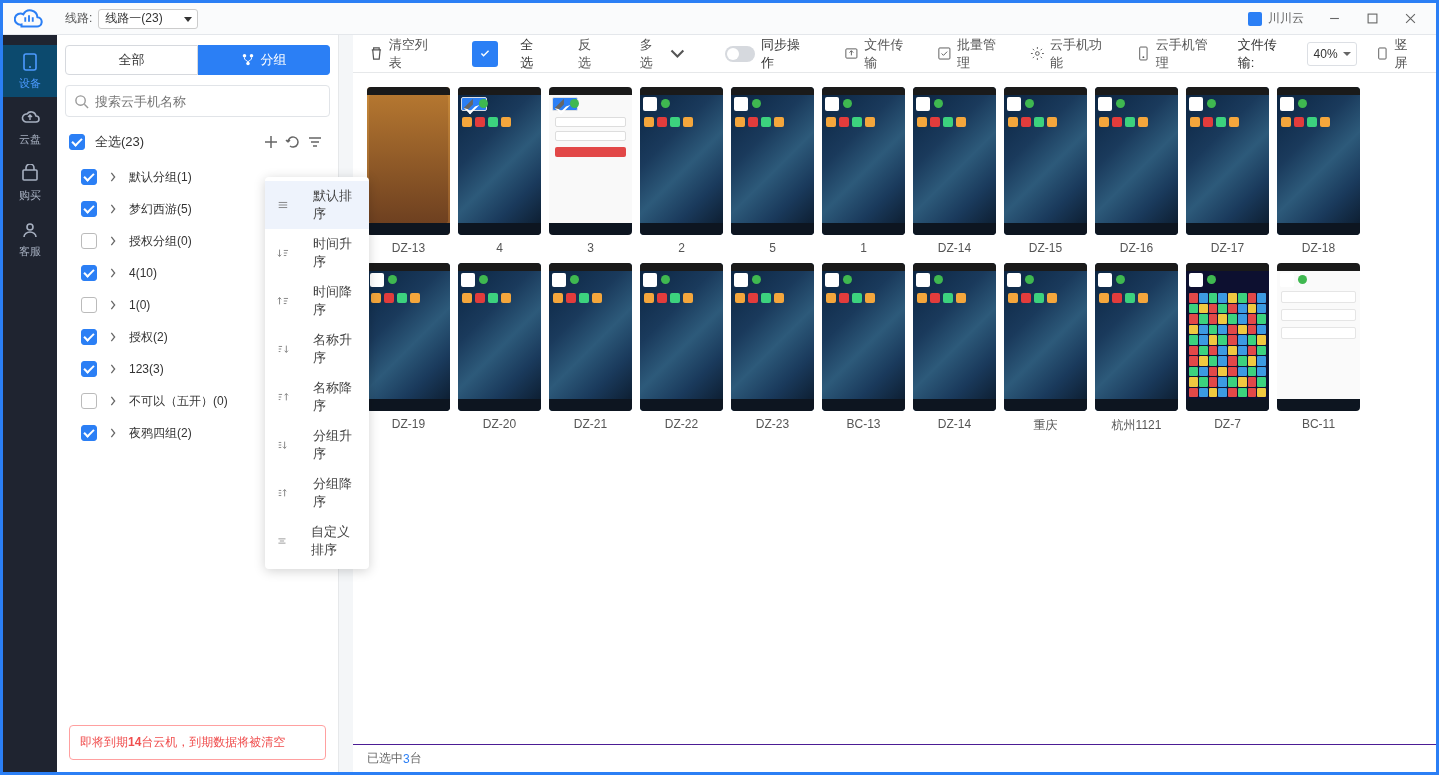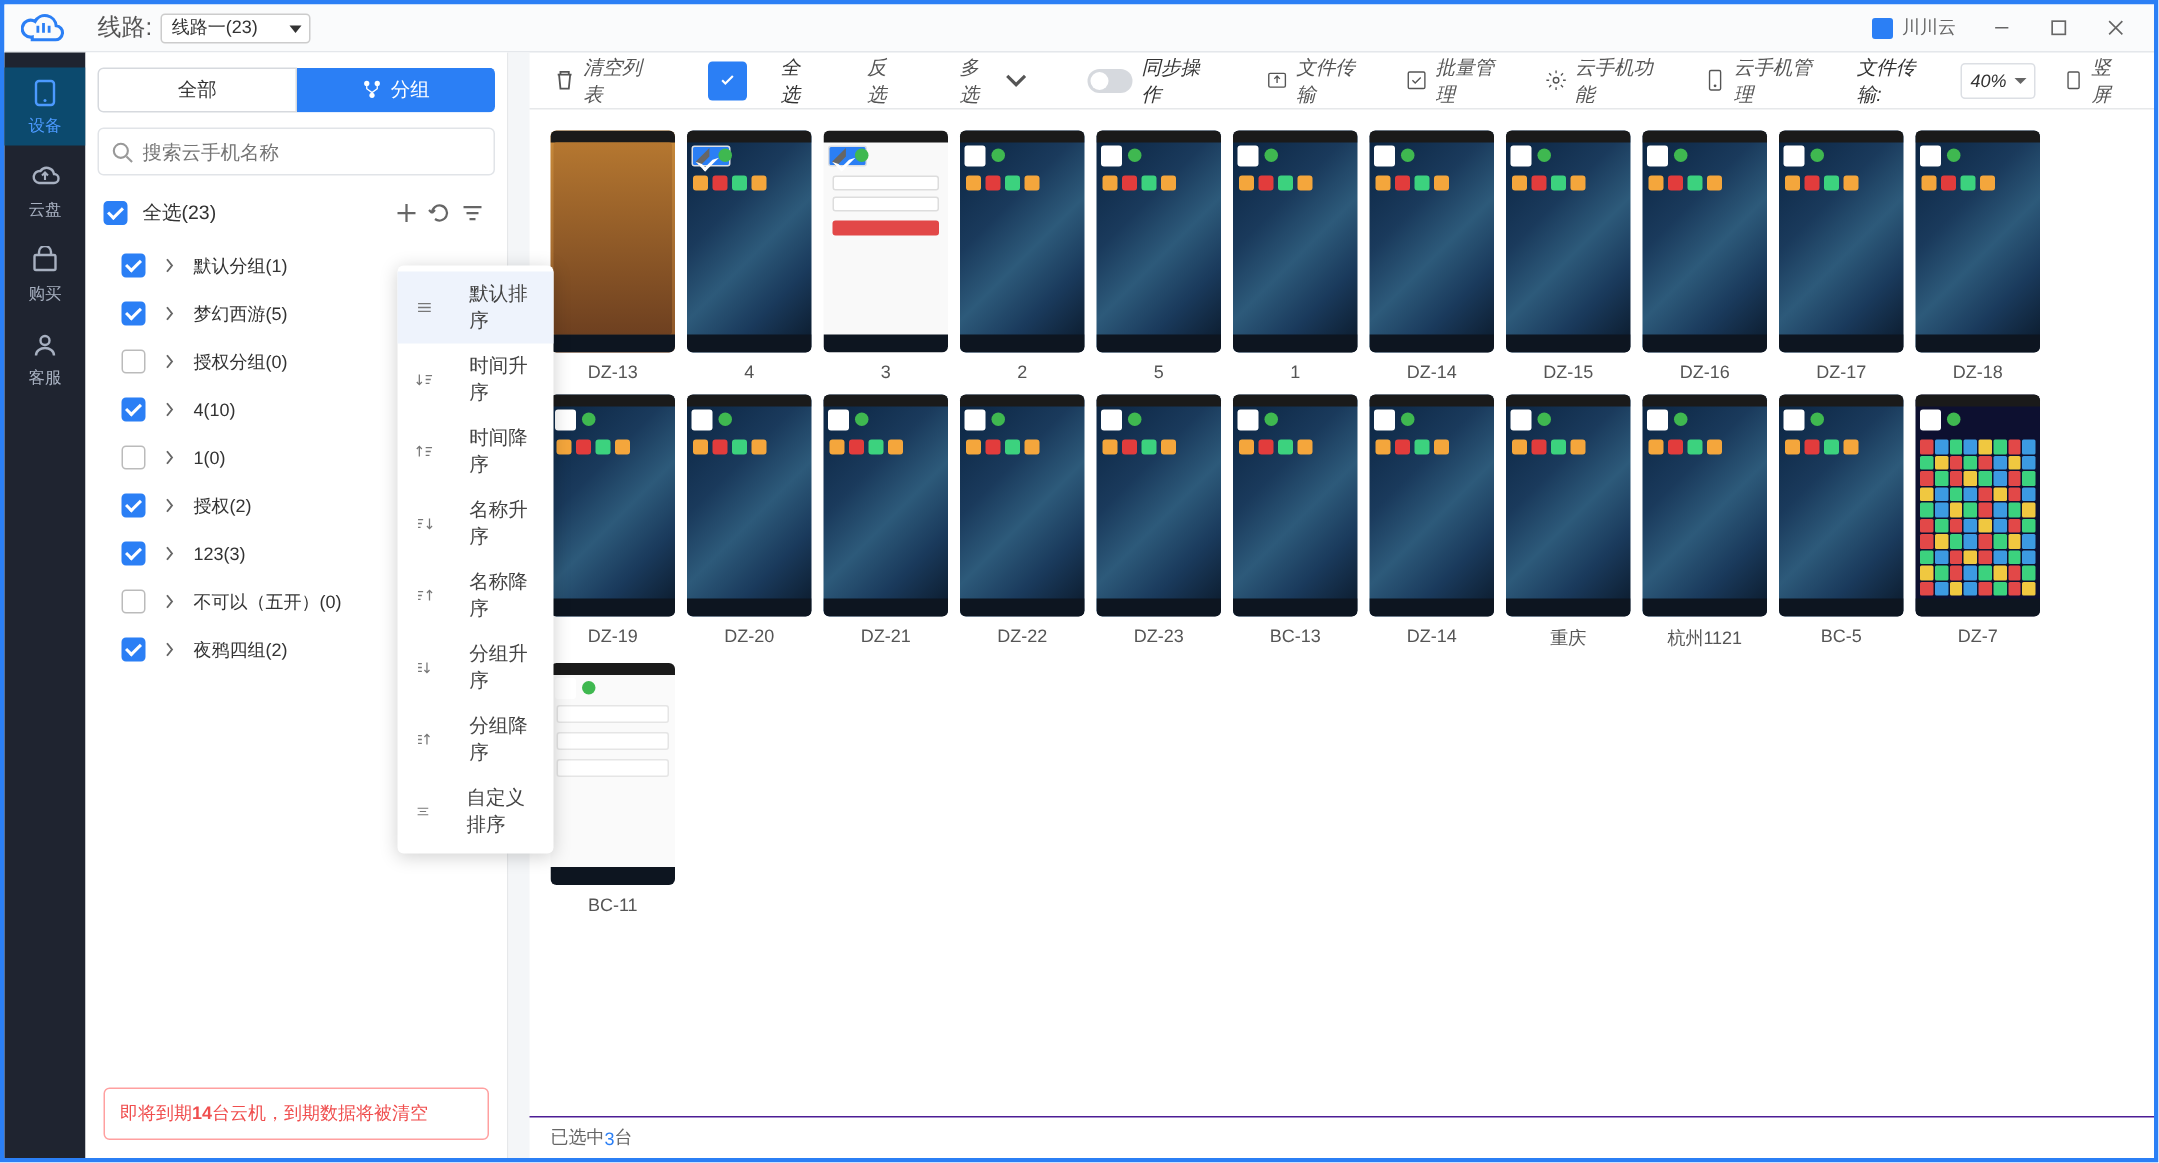--- a/index.html
+++ b/index.html
@@ -3,21 +3,21 @@
 <meta charset="utf-8">
 <style>
 * { margin:0; padding:0; box-sizing:border-box; font-family:"Microsoft YaHei",Arial,sans-serif; }
 body { background:#fff; font-size:13px; color:#333; overflow:hidden; }
 .app { display:flex; flex-direction:column; height:775px; width:1439px; border:3px solid #2b7ff5; }
 
 
 .titlebar { height:32px; display:flex; align-items:center; padding:0 8px; border-bottom:1px solid #e4e7eb; background:#fafbfc; }
 .logo { width:36px; height:28px; display:flex; align-items:center; justify-content:center; color:#2b7ff5; font-weight:bold; font-size:16px; }
 .logo svg { width:30px; height:24px; }
-.route-label { margin-left:18px; color:#555; font-size:16px; }
+.route-label { margin-left:18px; color:#555; font-size:12px; }
 .route-select { margin-left:6px; height:20px; width:100px; border:1px solid #ccc; border-radius:3px; padding:0 18px 0 6px; font-size:12px; background:#fff; position:relative; display:flex; align-items:center; }
 .route-select::after { content:""; position:absolute; right:5px; top:7px; border-left:4px solid transparent; border-right:4px solid transparent; border-top:5px solid #333; }
 .tb-spacer { flex:1; }
 .appname { display:flex; align-items:center; gap:6px; color:#666; font-size:12px; margin-right:12px; }
 .appname .aicon { width:14px; height:14px; background:#2b7ff5; border-radius:2px; }
 .winctl { display:flex; gap:2px; }
 .winbtn { width:36px; height:26px; display:flex; align-items:center; justify-content:center; color:#666; cursor:pointer; }
 .winbtn svg { width:11px; height:11px; }
 
 
@@ -52,21 +52,21 @@
 .grp-name { color:#333; font-size:12px; }
 .expire-bar { margin:8px 4px 12px 4px; border:1px solid #ffa0a0; border-radius:4px; padding:8px 10px; font-size:12px; color:#f04e4e; background:#fff; }
 .expire-bar .n { color:#f04e4e; font-weight:bold; }
 
 
 .collapse { width:14px; display:flex; align-items:center; justify-content:center; background:#f4f6f8; color:#999; cursor:pointer; }
 .collapse svg{width:10px;height:10px;}
 
 
 .main { flex:1; display:flex; flex-direction:column; min-width:0; }
-.toolbar { height:38px; border-bottom:1px solid #e6e8ea; display:flex; align-items:center; padding:0 12px; gap:28px; font-size:13px;font-style:italic; }
+.toolbar { height:38px; border-bottom:1px solid #e6e8ea; display:flex; align-items:center; padding:0 12px; gap:28px; font-size:13px; }
 .tbtn { display:flex; align-items:center; gap:5px; color:#555; cursor:pointer; height:26px; padding:0 4px; }
 .tbtn svg { width:15px; height:15px; }
 .tbtn.primary { background:#2b7ff5; color:#fff; border-radius:3px; padding:0 8px; width:26px; justify-content:center; }
 .toggle { width:30px; height:16px; background:#d6d9de; border-radius:8px; position:relative; }
 .toggle::after { content:""; width:12px; height:12px; background:#fff; border-radius:50%; position:absolute; top:2px; left:2px; }
 .tb-right { margin-left:auto; display:flex; align-items:center; gap:14px; }
 .sel { border:1px solid #dcdfe4; border-radius:3px; height:24px; padding:0 18px 0 6px; font-size:12px; display:flex; align-items:center; position:relative; }
 .sel::after { content:""; position:absolute; right:5px; top:9px; border-left:4px solid transparent; border-right:4px solid transparent; border-top:4px solid #666; }
 
 
@@ -775,40 +775,20 @@
                   <span></span>
                   <span></span>
                   <span></span>
                   <span></span>
                   <span></span>
                 </div>
               </div>
               <div class="name">杭州1121</div>
             </div>
             <div class="card">
-              <div class="phone ">
-                <span class="badge"></span>
-                <span class="dot"></span>
-                <div class="iconrow">
-                  <i></i>
-                  <i></i>
-                  <i></i>
-                  <i></i>
-                </div>
-                <div class="taskbar">
-                  <span></span>
-                  <span></span>
-                  <span></span>
-                  <span></span>
-                  <span></span>
-                </div>
-              </div>
-              <div class="name">BC-5</div>
-            </div>
-            <div class="card">
               <div class="phone puzzle">
                 <span class="badge"></span>
                 <span class="dot"></span>
                 <div class="pgrid">
                   <i></i>
                   <i></i>
                   <i></i>
                   <i></i>
                   <i></i>
                   <i></i>

